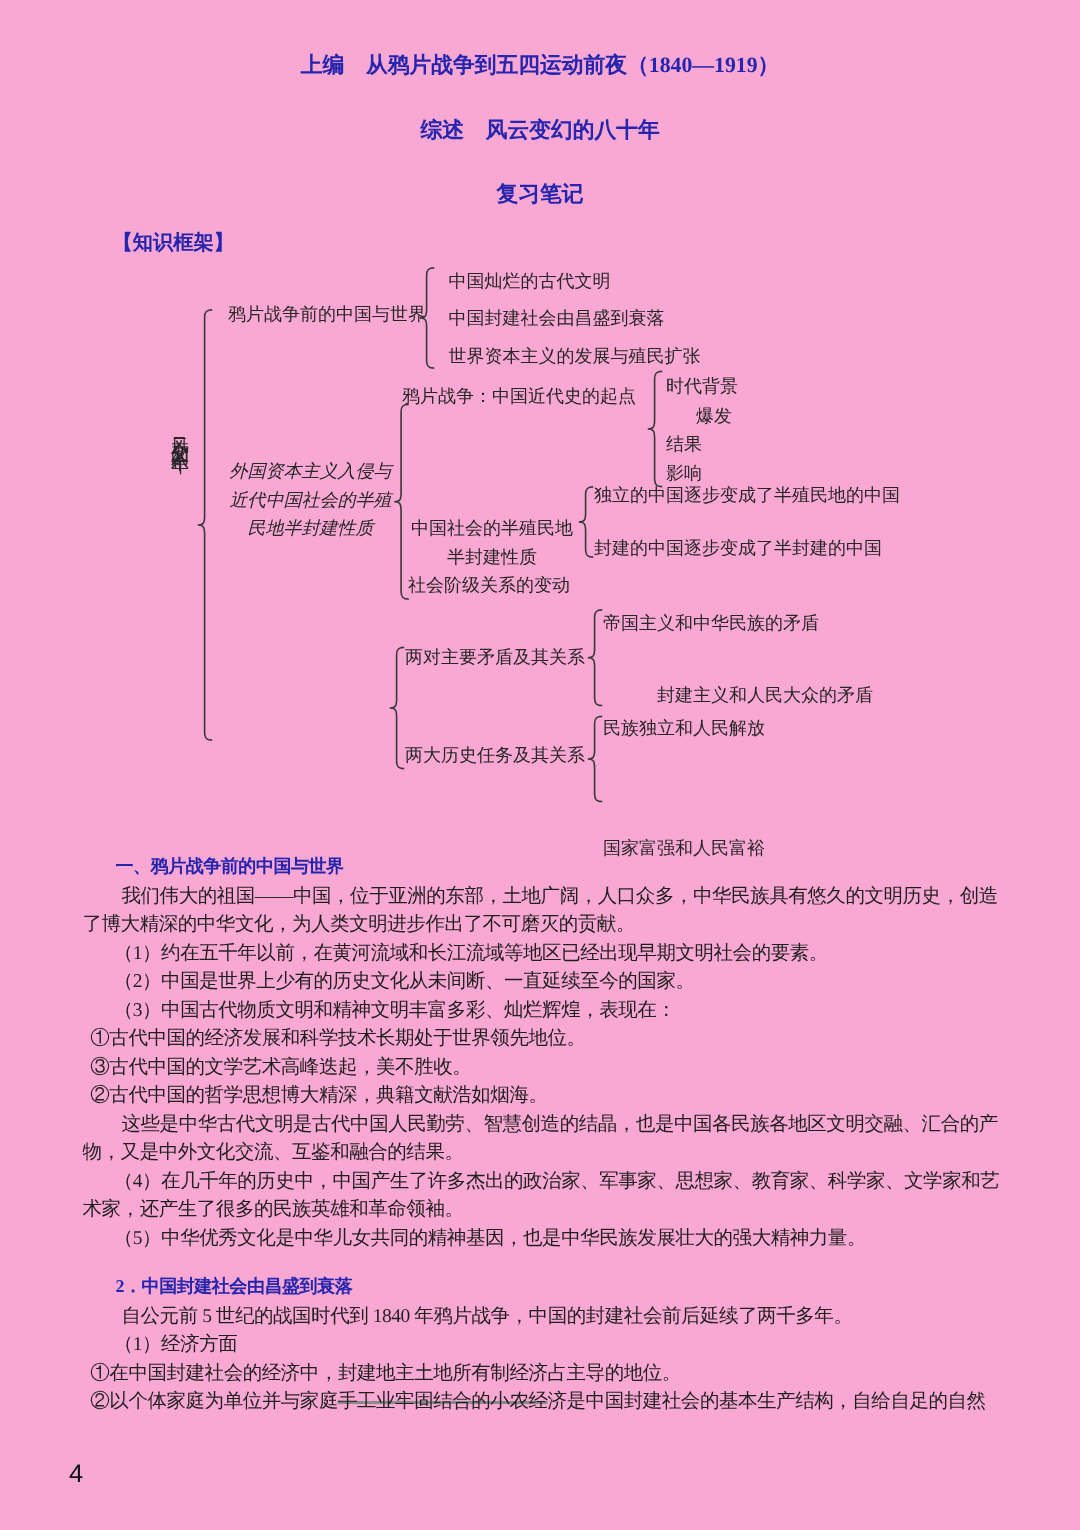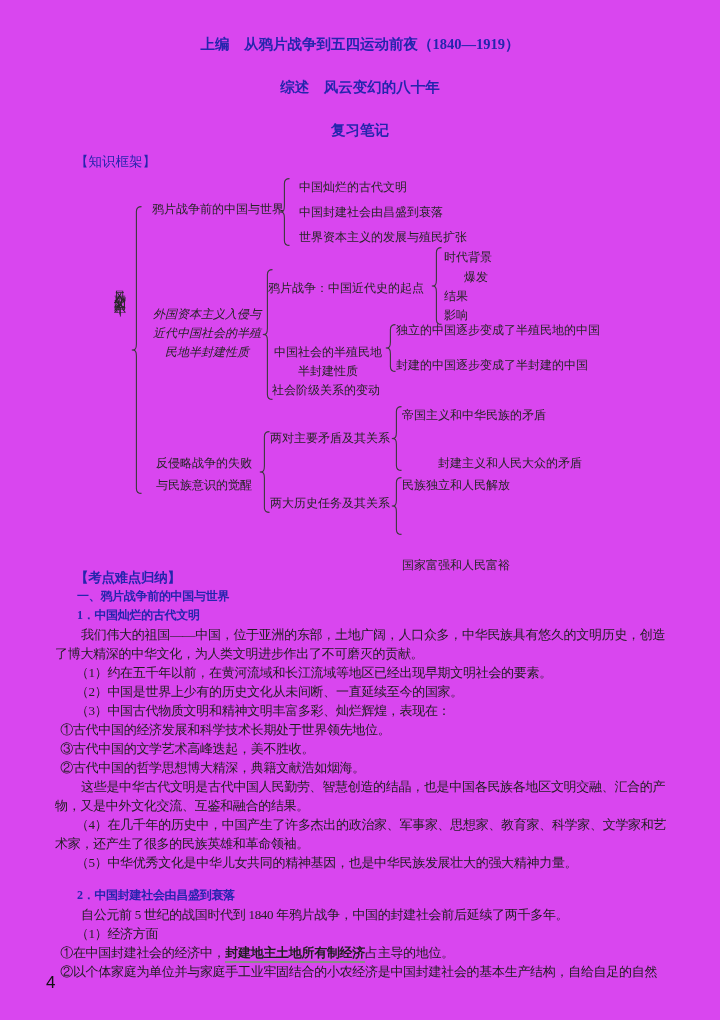--- a/index.html
+++ b/index.html
@@ -1,39 +1,39 @@
 <!DOCTYPE html>
 <html><head>
 <meta charset="utf-8">
 <style>
   :root{ --blue:#2525ad; --ink:#1f1f1f; }
   html,body{margin:0;padding:0;background:#e8e8e8;}
   .page{
     position:relative; width:720px; height:1020px; margin:0 auto;
-    background:#d946ef; overflow:hidden;
+    background:#f9a8d4; overflow:hidden;
     font-family:"Liberation Serif","DejaVu Serif",serif; color:var(--ink);
   }
   .titles{padding-top:36px; text-align:center;}
   .t{font-weight:bold; color:var(--blue); font-size:14.5px; line-height:16px; margin:0 0 27px 0;}
   .t.last{margin-bottom:0;}
-  .kf{margin:16px 0 0 75px; font-size:13.5px; font-weight:normal; color:var(--blue); line-height:15px;}
+  .kf{margin:16px 0 0 75px; font-size:13.5px; font-weight:bold; color:var(--blue); line-height:15px;}
   
   .diagram{position:relative; height:370px; margin-top:7px; font-size:12px; color:#262626;}
   .dnode{position:absolute; line-height:16px; white-space:pre-line;}
   .dnode.vert{writing-mode:vertical-rl; letter-spacing:2px; line-height:16px;}
   .dbrace{position:absolute; overflow:visible;}
   
   .content{margin:22px 50px 0 55px; font-size:13px; line-height:19px; letter-spacing:-0.3px;}
   .content p{margin:0; padding:0;}
   .content p.hb{color:var(--blue); font-weight:bold; padding-left:20px; font-size:13.5px;}
   .content p.hs{color:var(--blue); font-weight:bold; padding-left:22px; font-size:12px;}
   .content p.p2{text-indent:2em;}
   .content p.p15{text-indent:1.6em;}
   .content p.p0{text-indent:0.4em;}
-  .content span.u{border-bottom:2px solid #8a8a8a; padding-bottom:1px;font-weight:bold;}
+  .content span.u{border-bottom:2px solid #8a8a8a; padding-bottom:12px;}
   .pageno{position:absolute; left:46px; top:973px; font-size:17px; line-height:20px;
           font-family:"Liberation Sans","DejaVu Sans",sans-serif; color:#111;}
 </style>
 </head>
 <body>
 
 <div class="page">
 
   <div class="titles">
     <p class="t">上编　从鸦片战争到五四运动前夜（1840—1919）</p>
@@ -45,32 +45,30 @@
 
   <div class="diagram">
       <div class="dnode vert" style="left: 112px; top: 105px;">风云变幻的八十年</div>
       <div class="dnode" style="left: 152px; top: 25px;">鸦片战争前的中国与世界</div>
       <div class="dnode" style="left: 299px; top: 3px;">中国灿烂的古代文明</div>
       <div class="dnode" style="left: 299px; top: 28px;">中国封建社会由昌盛到衰落</div>
       <div class="dnode" style="left: 299px; top: 53px;">世界资本主义的发展与殖民扩张</div>
       <div class="dnode" style="left: 150px; top: 129px; width: 114px; text-align: center; line-height: 19px; font-style: italic;">外国资本主义入侵与
 近代中国社会的半殖
 民地半封建性质</div>
-      <div class="dnode" style="left: 268px; top: 104px;">鸦片战争：中国近代史的起点</div>
+      <div class="dnode" style="left: 268px; top: 80px;">鸦片战争：中国近代史的起点</div>
       <div class="dnode" style="left: 444px; top: 73px;">时代背景</div>
       <div class="dnode" style="left: 464px; top: 93px;">爆发</div>
       <div class="dnode" style="left: 444px; top: 112px;">结果</div>
       <div class="dnode" style="left: 444px; top: 131px;">影响</div>
       <div class="dnode" style="left: 272px; top: 167px; width: 112px; text-align: center; line-height: 19px;">中国社会的半殖民地
 半封建性质</div>
       <div class="dnode" style="left: 396px; top: 181px;">封建的中国逐步变成了半封建的中国</div>
       <div class="dnode" style="left: 396px; top: 146px;">独立的中国逐步变成了半殖民地的中国</div>
       <div class="dnode" style="left: 272px; top: 206px;">社会阶级关系的变动</div>
-      <div class="dnode" style="left: 150px; top: 276px; width: 108px; text-align: center; line-height: 22px;">反侵略战争的失败
-与民族意识的觉醒</div>
       <div class="dnode" style="left: 270px; top: 254px;">两对主要矛盾及其关系</div>
       <div class="dnode" style="left: 402px; top: 231px;">帝国主义和中华民族的矛盾</div>
       <div class="dnode" style="left: 402px; top: 279px; margin-left: 36px;">封建主义和人民大众的矛盾</div>
       <div class="dnode" style="left: 270px; top: 319px;">两大历史任务及其关系</div>
       <div class="dnode" style="left: 402px; top: 301px;">民族独立和人民解放</div>
       <div class="dnode" style="left: 402px; top: 343px; margin-top: 38px;">国家富强和人民富裕</div>
       <svg class="dbrace" width="12" height="288" style="left: 131px; top: 30px;">
         <path d="M10.5,0.6 C6.8,0.6 5.4,1.8 5.4,5.6 L5.4,138.0 C5.4,142.8 4.4,144.0 0.8,144.0 C4.4,144.0 5.4,145.2 5.4,150.0 L5.4,282.4 C5.4,286.2 6.8,287.4 10.5,287.4" fill="none" stroke="#3a3a3a" stroke-width="1.1"></path>
       </svg>
       <svg class="dbrace" width="12" height="68" style="left: 279px; top: 2px;">
@@ -90,23 +88,21 @@
       </svg>
       <svg class="dbrace" width="12" height="65" style="left: 391px; top: 230px;">
         <path d="M10.5,0.6 C6.8,0.6 5.4,1.8 5.4,5.6 L5.4,26.5 C5.4,31.3 4.4,32.5 0.8,32.5 C4.4,32.5 5.4,33.7 5.4,38.5 L5.4,59.4 C5.4,63.2 6.8,64.4 10.5,64.4" fill="none" stroke="#3a3a3a" stroke-width="1.1"></path>
       </svg>
       <svg class="dbrace" width="12" height="58" style="left: 391px; top: 301px;">
         <path d="M10.5,0.6 C6.8,0.6 5.4,1.8 5.4,5.6 L5.4,23.0 C5.4,27.8 4.4,29.0 0.8,29.0 C4.4,29.0 5.4,30.2 5.4,35.0 L5.4,52.4 C5.4,56.2 6.8,57.4 10.5,57.4" fill="none" stroke="#3a3a3a" stroke-width="1.1"></path>
       </svg>
     </div>
 
   <div class="content">
-      <p class="hb"><span>【考点难点归纳】</span></p>
       <p class="hs"><span>一、鸦片战争前的中国与世界</span></p>
-      <p class="hs"><span>1．中国灿烂的古代文明</span></p>
       <p class="p2"><span>我们伟大的祖国——中国，位于亚洲的东部，土地广阔，人口众多，中华民族具有悠久的文明历史，创造了博大精深的中华文化，为人类文明进步作出了不可磨灭的贡献。</span></p>
       <p class="p15"><span>（1）约在五千年以前，在黄河流域和长江流域等地区已经出现早期文明社会的要素。</span></p>
       <p class="p15"><span>（2）中国是世界上少有的历史文化从未间断、一直延续至今的国家。</span></p>
       <p class="p15"><span>（3）中国古代物质文明和精神文明丰富多彩、灿烂辉煌，表现在：</span></p>
       <p class="p0"><span>①古代中国的经济发展和科学技术长期处于世界领先地位。</span></p>
       <p class="p0"><span>③古代中国的文学艺术高峰迭起，美不胜收。</span></p>
       <p class="p0"><span>②古代中国的哲学思想博大精深，典籍文献浩如烟海。</span></p>
       <p class="p2"><span>这些是中华古代文明是古代中国人民勤劳、智慧创造的结晶，也是中国各民族各地区文明交融、汇合的产物，又是中外文化交流、互鉴和融合的结果。</span></p>
       <p class="p15"><span>（4）在几千年的历史中，中国产生了许多杰出的政治家、军事家、思想家、教育家、科学家、文学家和艺术家，还产生了很多的民族英雄和革命领袖。</span></p>
       <p class="p15"><span>（5）中华优秀文化是中华儿女共同的精神基因，也是中华民族发展壮大的强大精神力量。</span></p>

